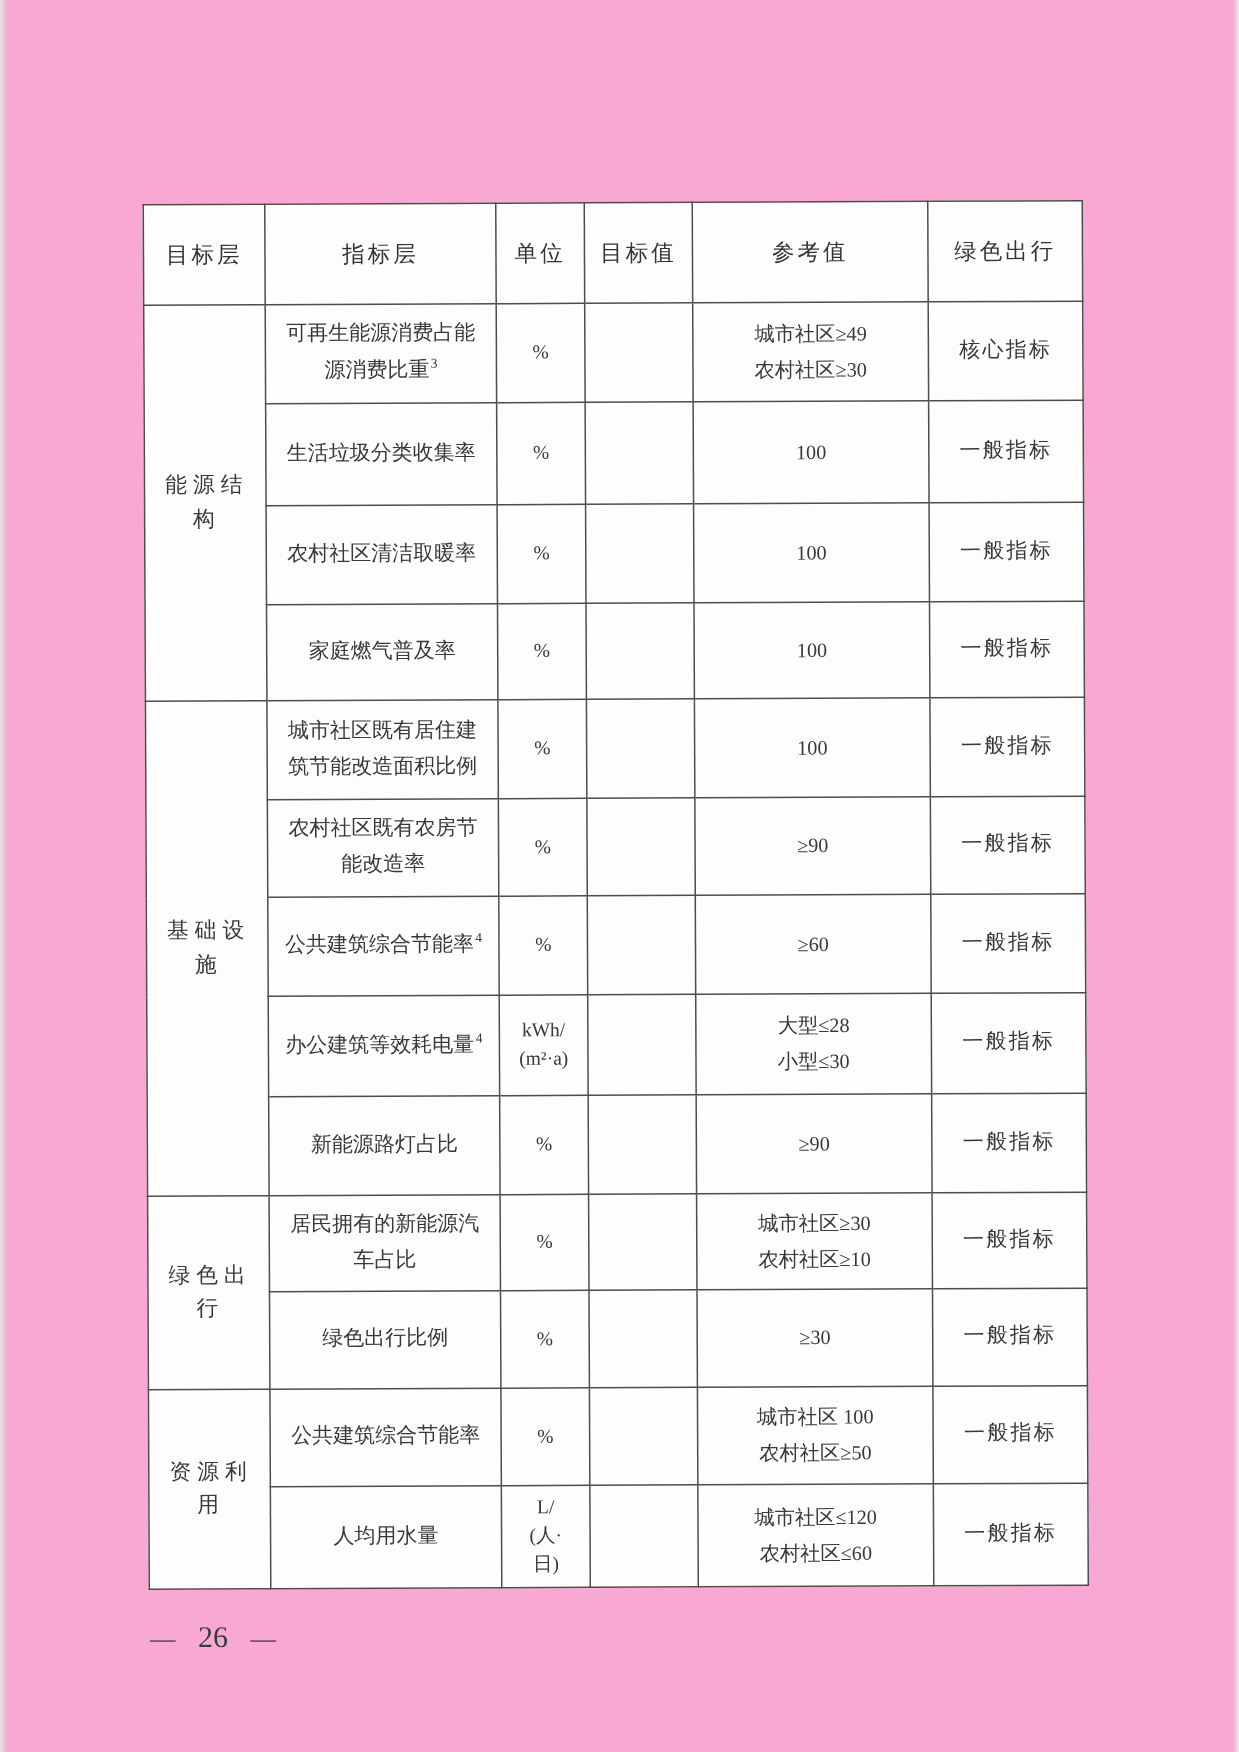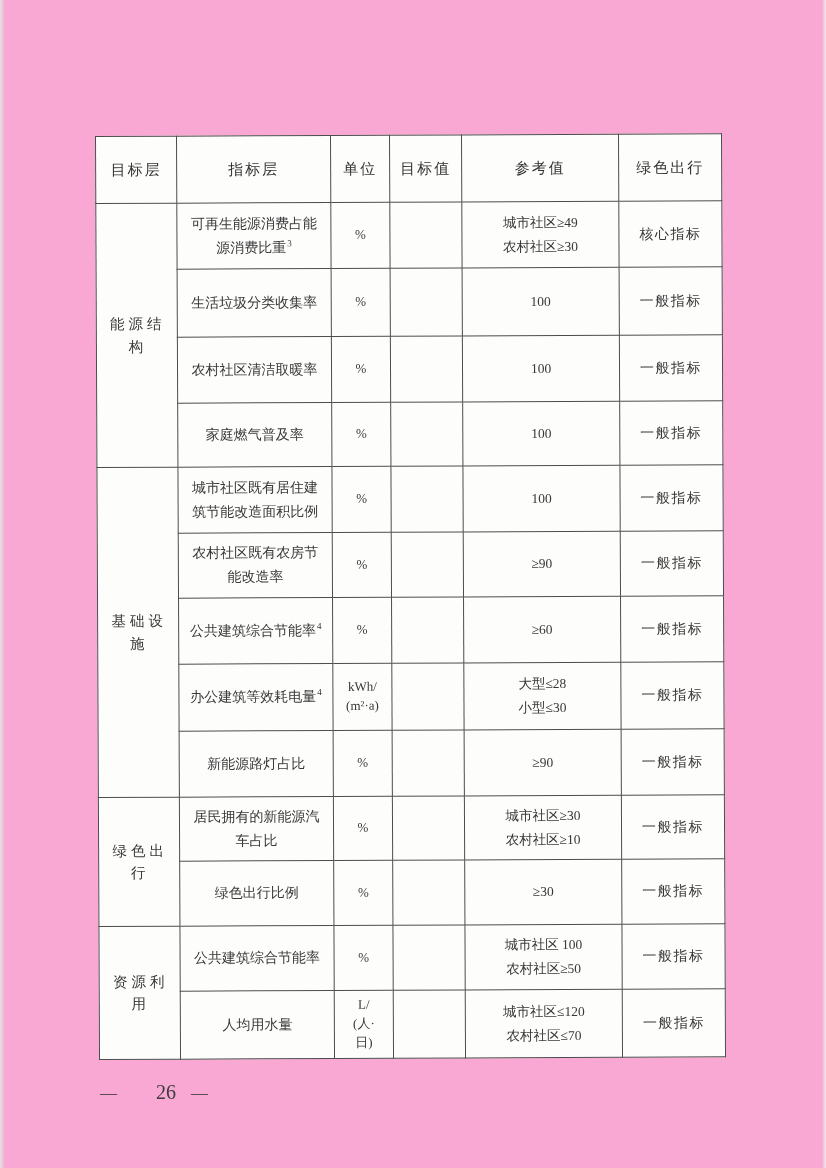--- a/index.html
+++ b/index.html
@@ -58,21 +58,21 @@
   td.reference-cell .line { line-height:1.75; }
   td.type-cell    { letter-spacing:1.5px; }
   sup.fnote { font-size:9px; vertical-align:super; margin-left:1px; }
 
   .page-footer {
     position:absolute; left:100px; top:1081px;
     display:flex; align-items:center; gap:15px;
     color:#3c3c3c;
   }
   .page-footer .dash { font-size:17px; letter-spacing:0; }
-  .page-footer .num  { font-size:20px;margin-left:24px; }
+  .page-footer .num  { font-size:20px; }
 </style>
 </head>
 <body>
 
 <div class="page">
 
   <div class="table-wrap">
     <table class="indicator-table">
       <colgroup>
         <col style="width:81px">
@@ -237,21 +237,21 @@
           <tr style="height: 68px;">
             <td class="indicator-cell"><span>人均用水量</span></td>
             <td class="unit-cell">
               <div>L/</div>
               <div>(人·</div>
               <div>日)</div>
             </td>
             <td class="target-cell"></td>
             <td class="reference-cell">
               <div class="line">城市社区≤120</div>
-              <div class="line">农村社区≤70</div>
+              <div class="line">农村社区≤60</div>
             </td>
             <td class="type-cell">一般指标</td>
           </tr>
         </tbody>
     </table>
   </div>
 
   <div class="page-footer">
     <span class="dash">—</span>
     <span class="num">26</span>

